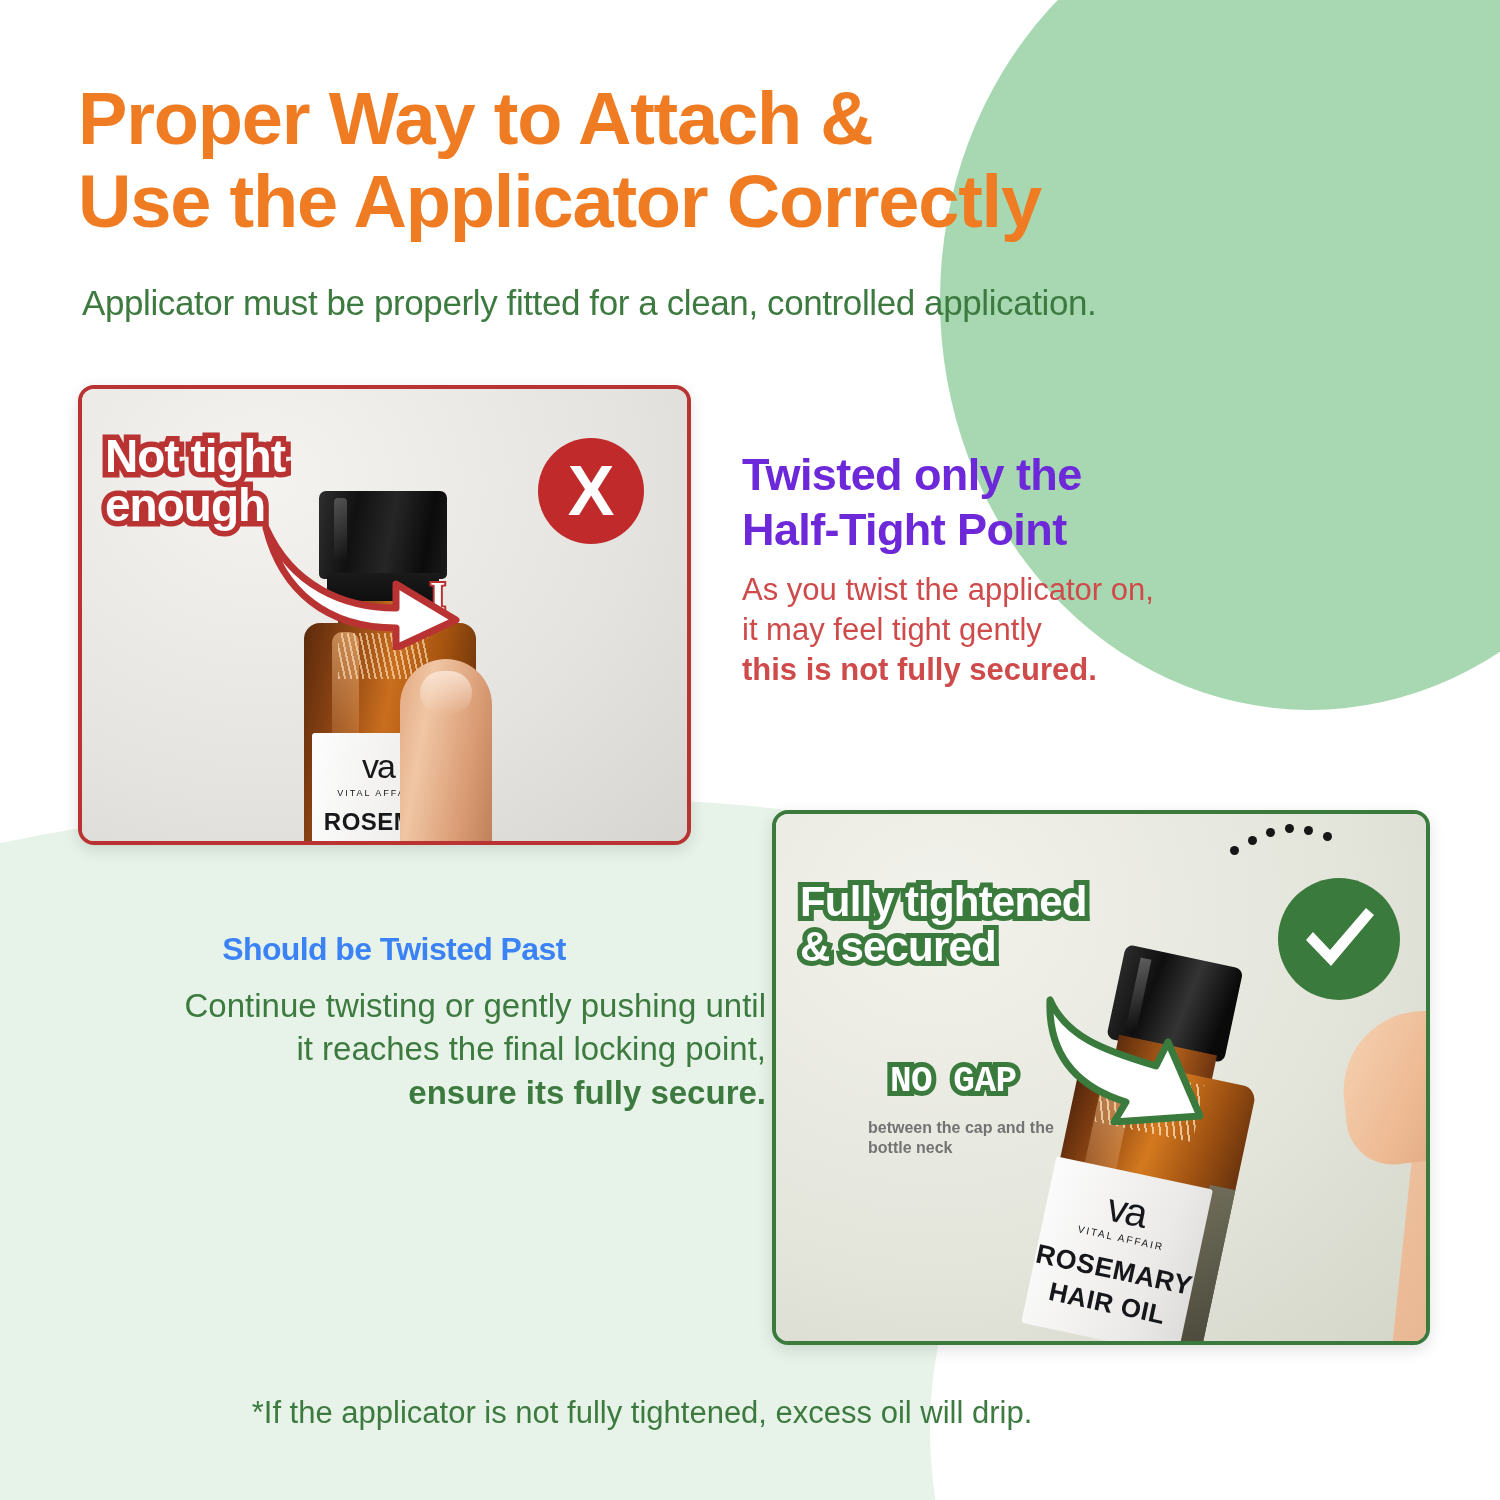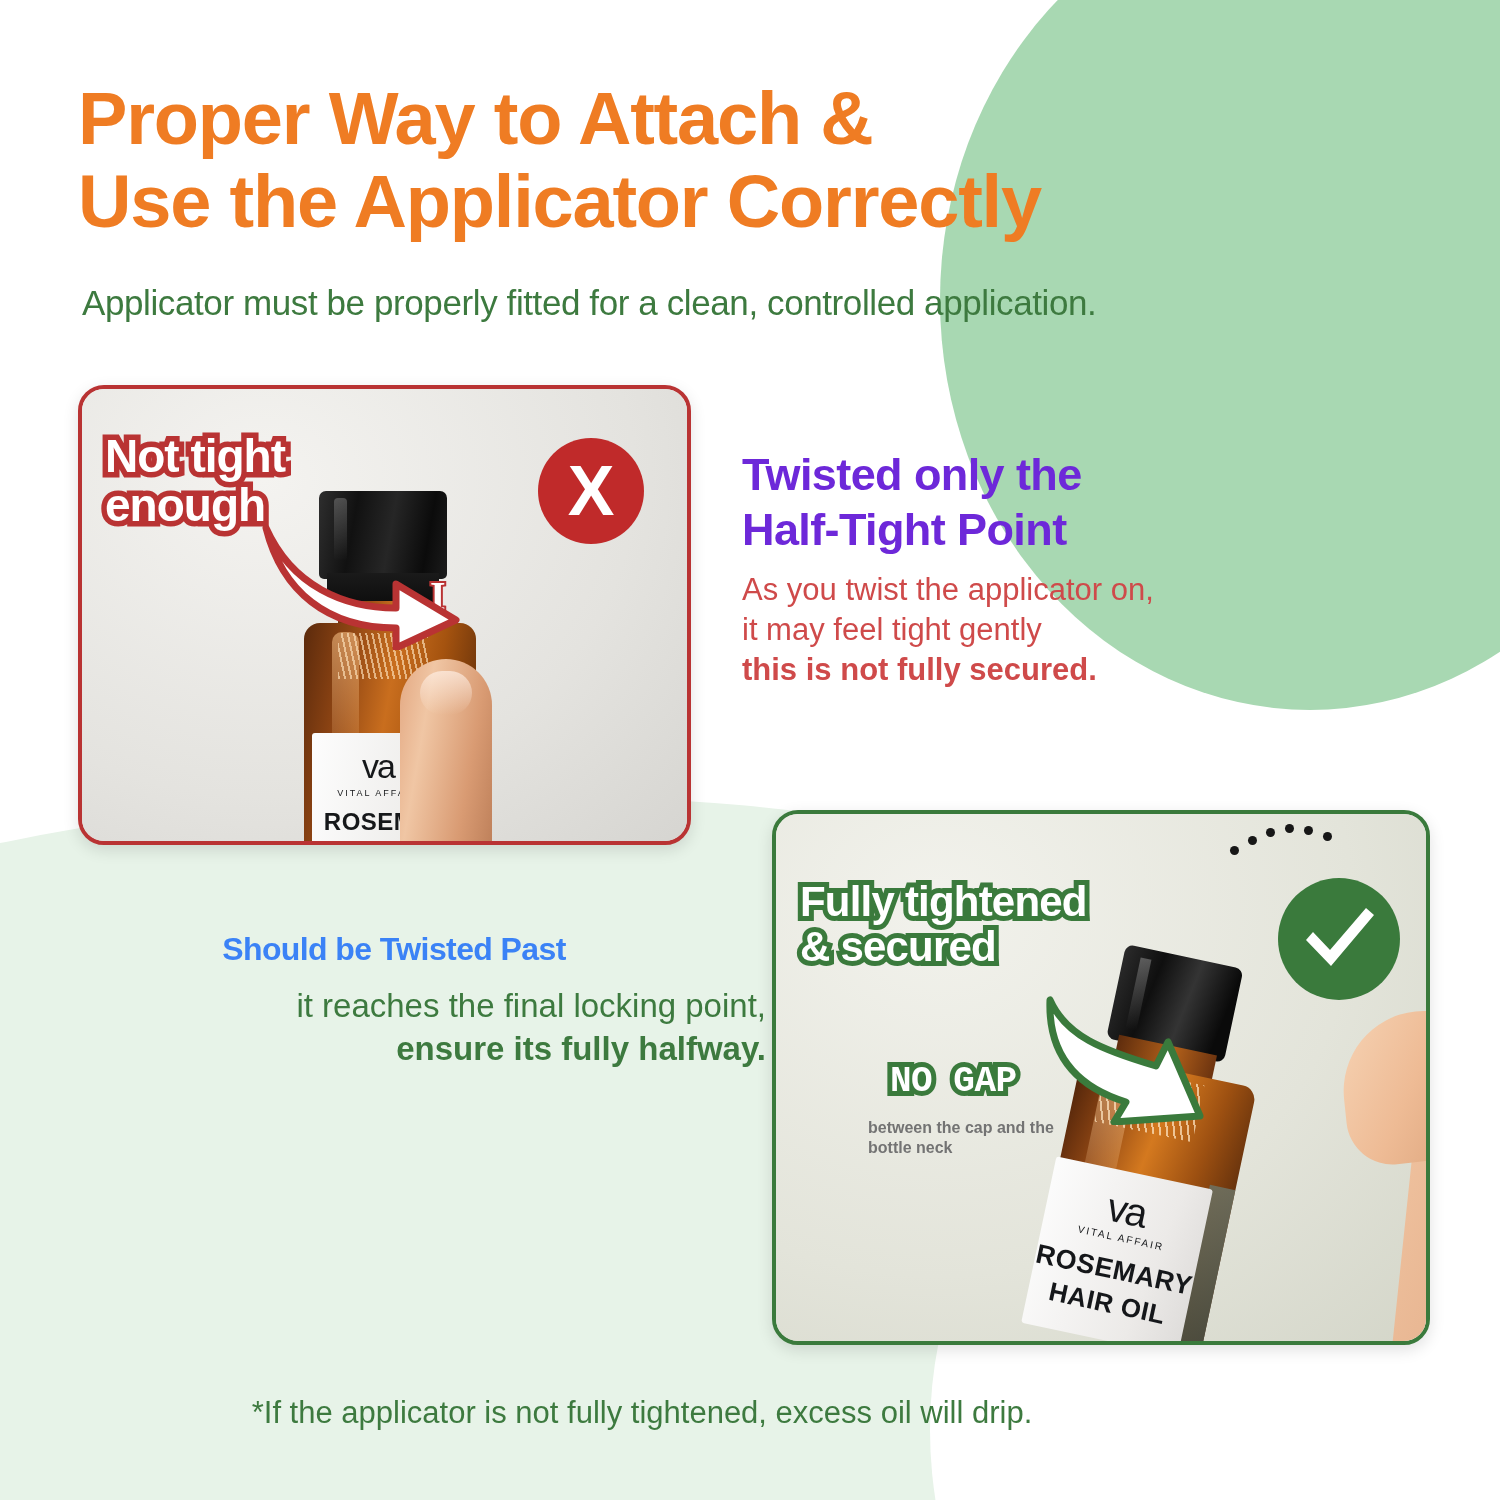--- a/index.html
+++ b/index.html
@@ -72,21 +72,21 @@
     color: #3d7a3f;
     font-size: 35px;
     font-weight: 400;
     letter-spacing: -0.4px;
     white-space: nowrap;
   }
 
   
   .panel {
     position: absolute;
-    border-radius: 26px;
+    border-radius: 16px;
     overflow: hidden;
     box-shadow: 0 5px 16px rgba(0,0,0,0.12);
   }
   .panel-bad {
     left: 78px;
     top: 385px;
     width: 605px;
     height: 452px;
     border: 4px solid #b93333;
     background: #ecebe8;
@@ -403,22 +403,23 @@
         <span>it may feel tight gently</span>
         <span class="bold">this is not fully secured.</span>
       </div>
     </div>
 
     <div class="blk-green">
       <div class="h">
         <span class="l1">Should be Twisted Past</span>
       </div>
       <div class="p">
+        <span>Continue twisting or gently pushing until</span>
         <span>it reaches the final locking point,</span>
-        <span class="bold">ensure its fully halfway.</span>
+        <span class="bold">ensure its fully secure.</span>
       </div>
     </div>
 
     <div class="panel panel-good">
       <div class="photo-inner">
         <div class="bg-good"></div>
 
         <div class="b2-bristles">
           <i style="left:2px;  top:26px;"></i>
           <i style="left:20px; top:16px;"></i>

